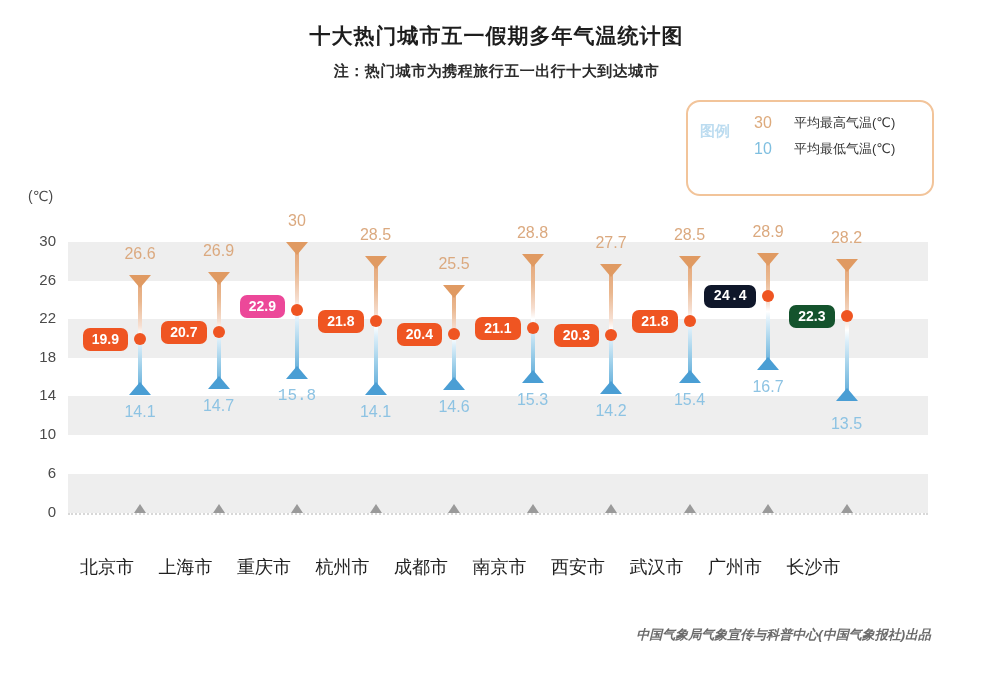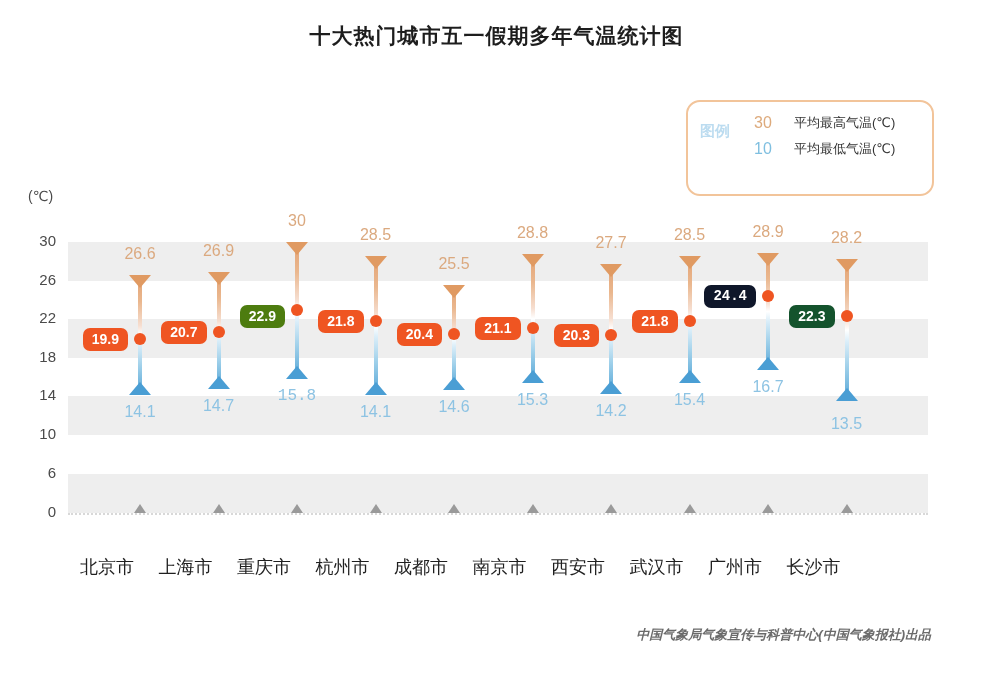--- a/index.html
+++ b/index.html
@@ -224,20 +224,21 @@
     color: #6b6b6b;
     white-space: nowrap;
   }
 </style>
 </head>
 <body>
 
 <div id="page">
 
   <div class="title">十大热门城市五一假期多年气温统计图</div>
+  <div class="subtitle">注：热门城市为携程旅行五一出行十大到达城市</div>
 
   <div class="legend-box">
     <div class="legend-title">图例</div>
     <div class="legend-rows">
       <div class="legend-row">
         <span class="legend-key high">30</span>
         <span class="legend-lbl">平均最高气温(℃)</span>
       </div>
       <div class="legend-row">
         <span class="legend-key low">10</span>
@@ -284,21 +285,21 @@
         <div class="tick-tri" style="top: 299px; border-bottom-color: rgb(154, 154, 154);"></div>
         <div class="xlabel" style="top: 350px;">上海市</div>
       </div>
       <div class="col" style="left: 229px;">
         <div class="stem" style="top: 37px; height: 136.675px;"></div>
         <div class="cap-top" style="top: 37px; border-top-color: rgb(224, 154, 98);"></div>
         <div class="cap-bot" style="top: 160.675px; border-bottom-color: rgb(74, 158, 212);"></div>
         <div class="mean-dot" style="top: 99.3375px; background: rgb(239, 85, 34);"></div>
         <div class="val-high" style="top: 7px;">30</div>
         <div class="val-low" style="top: 181.675px; font-family: Liberation Mono, monospace;">15.8</div>
-        <div class="pill" style="top: 100px; background: #4d7c0f;">22.9</div>
+        <div class="pill" style="top: 90px; background: #ec4899;">22.9</div>
         <div class="tick-tri" style="top: 299px; border-bottom-color: rgb(154, 154, 154);"></div>
         <div class="xlabel" style="top: 350px;">重庆市</div>
       </div>
       <div class="col" style="left: 307.5px;">
         <div class="stem" style="top: 51.4375px; height: 138.6px;"></div>
         <div class="cap-top" style="top: 51.4375px; border-top-color: rgb(224, 154, 98);"></div>
         <div class="cap-bot" style="top: 177.037px; border-bottom-color: rgb(74, 158, 212);"></div>
         <div class="mean-dot" style="top: 109.925px; background: rgb(239, 85, 34);"></div>
         <div class="val-high" style="top: 21.4375px;">28.5</div>
         <div class="val-low" style="top: 198.037px;">14.1</div>

